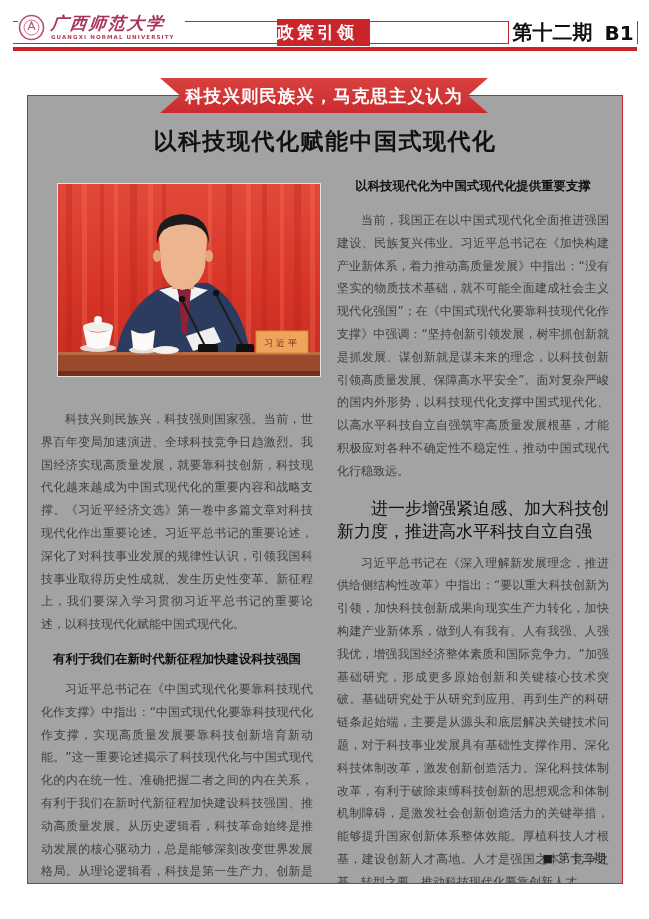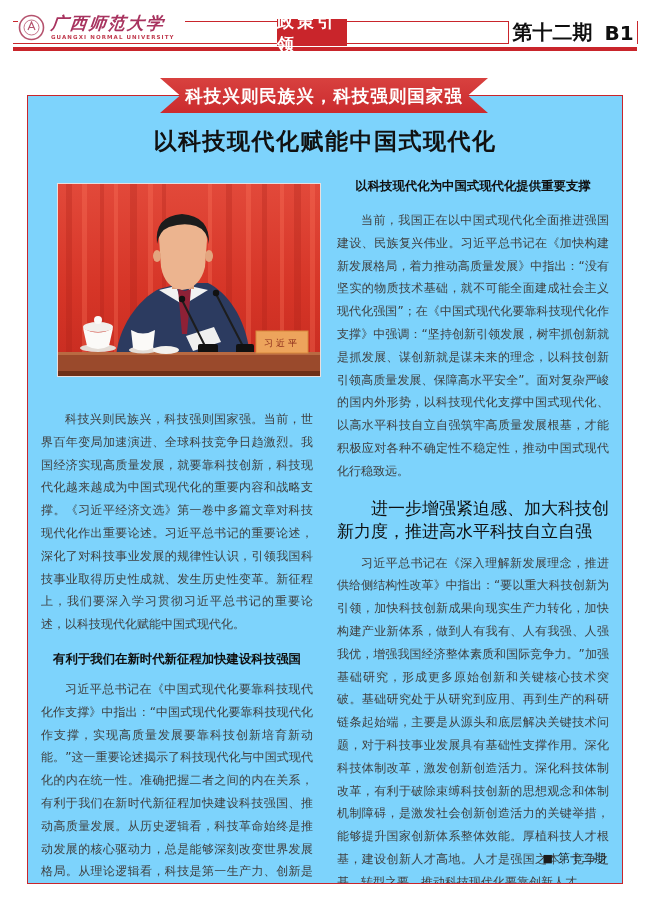--- a/index.html
+++ b/index.html
@@ -14,31 +14,31 @@
   .rule-mid{top:43px;height:1px;}
   .rule-thick{top:47px;height:4px;}
   .logo{position:absolute;left:18px;top:12px;z-index:2;background:#fff;
         display:flex;align-items:center;gap:6px;padding:2px 10px 2px 0;}
   .logo-seal{width:27px;height:27px;flex:0 0 27px;}
   .logo-text{display:flex;flex-direction:column;line-height:1;}
   .logo-zh{font-family:"DejaVu Serif","Liberation Serif",serif;font-style:italic;
            font-weight:700;font-size:17px;color:#a8335f;letter-spacing:2px;
            transform:skewX(-6deg);}
   .logo-en{font-size:5.5px;color:#c03a4e;letter-spacing:1.1px;margin-top:3px;font-weight:700;}
-  .section-box{position:absolute;left:277px;top:19px;width:70px;height:27px;z-index:2;
+  .section-box{position:absolute;left:277px;top:19px;width:93px;height:27px;z-index:2;
         background:#c9252b;color:#fff;display:flex;align-items:center;justify-content:flex-start;
         font-size:17px;font-weight:700;letter-spacing:3px;}
   .issue-box{position:absolute;left:508px;top:21px;width:128px;height:23px;z-index:2;
         background:#fff;border-left:1px solid #c9252b;border-right:1px solid #c9252b;
         display:flex;align-items:center;justify-content:center;gap:12px;
         font-weight:900;font-size:20px;color:#0f0f0f;}
   .issue-box .pg{letter-spacing:0;text-align:center;}
   
   .frame{position:absolute;left:27px;top:95px;width:596px;height:789px;
-        box-sizing:border-box;border:1px solid #c9252b;background:#7dd3fc;overflow:hidden;}
+        box-sizing:border-box;border:1px solid #c9252b;background:#a3a3a3;overflow:hidden;}
   .ribbon{position:absolute;left:160px;top:78px;width:328px;height:35px;z-index:3;
         background:linear-gradient(180deg,#d8413f 0%,#cb2b2e 100%);
         clip-path:polygon(0 0,100% 0,calc(100% - 20px) 50%,100% 100%,0 100%,20px 50%);
         display:flex;align-items:center;justify-content:center;
         color:#fff;font-weight:700;font-size:17.5px;letter-spacing:1px;}
   .headline{margin:29px 10px 0;text-align:center;font-size:23px;font-weight:800;
         color:#111;letter-spacing:1.5px;line-height:32px;}
   .cols{display:flex;gap:24px;padding:0 14px 0 13px;align-items:flex-start;}
   .col{width:272px;flex:0 0 272px;}
   
@@ -80,21 +80,21 @@
 <div class="section-box">
   <span>政策引领</span>
 </div>
 
 <div class="issue-box">
   <span>第十二期</span>
   <span class="pg">B1</span>
 </div>
 
 <div class="ribbon">
-  <span>科技兴则民族兴，科技强则国家强</span>
+  <span>科技兴则民族兴，马克思主义认为</span>
 </div>
 
 <div class="frame">
 
   <h1 class="headline">以科技现代化赋能中国式现代化</h1>
 
   <div class="cols">
 
     <div class="col col-left">
 
@@ -164,21 +164,21 @@
         </svg>
       </figure>
 
       <p class="body-p p-first">科技兴则民族兴，科技强则国家强。当前，世界百年变局加速演进、全球科技竞争日趋激烈。我国经济实现高质量发展，就要靠科技创新，科技现代化越来越成为中国式现代化的重要内容和战略支撑。《习近平经济文选》第一卷中多篇文章对科技现代化作出重要论述。习近平总书记的重要论述，深化了对科技事业发展的规律性认识，引领我国科技事业取得历史性成就、发生历史性变革。新征程上，我们要深入学习贯彻习近平总书记的重要论述，以科技现代化赋能中国式现代化。</p>
       <h2 class="sub-h">有利于我们在新时代新征程加快建设科技强国</h2>
       <p class="body-p">习近平总书记在《中国式现代化要靠科技现代化作支撑》中指出：“中国式现代化要靠科技现代化作支撑，实现高质量发展要靠科技创新培育新动能。”这一重要论述揭示了科技现代化与中国式现代化的内在统一性。准确把握二者之间的内在关系，有利于我们在新时代新征程加快建设科技强国、推动高质量发展。从历史逻辑看，科技革命始终是推动发展的核心驱动力，总是能够深刻改变世界发展格局。从理论逻辑看，科技是第一生产力、创新是第一动力。马克思主义认为，生产力是推动社会进步最活跃、最革命的要素。</p>
     </div>
 
     <div class="col col-right">
       <h2 class="sub-h first-h">以科技现代化为中国式现代化提供重要支撑</h2>
-      <p class="body-p after-h">当前，我国正在以中国式现代化全面推进强国建设、民族复兴伟业。习近平总书记在《加快构建新发展格局，着力推动高质量发展》中指出：“没有坚实的物质技术基础，就不可能全面建成社会主义现代化强国”；在《中国式现代化要靠科技现代化作支撑》中强调：“坚持创新引领发展，树牢抓创新就是抓发展、谋创新就是谋未来的理念，以科技创新引领高质量发展、保障高水平安全”。面对复杂严峻的国内外形势，以科技现代化支撑中国式现代化、以高水平科技自立自强筑牢高质量发展根基，才能积极应对各种不确定性不稳定性，推动中国式现代化行稳致远。</p>
+      <p class="body-p after-h">当前，我国正在以中国式现代化全面推进强国建设、民族复兴伟业。习近平总书记在《加快构建产业新体系，着力推动高质量发展》中指出：“没有坚实的物质技术基础，就不可能全面建成社会主义现代化强国”；在《中国式现代化要靠科技现代化作支撑》中强调：“坚持创新引领发展，树牢抓创新就是抓发展、谋创新就是谋未来的理念，以科技创新引领高质量发展、保障高水平安全”。面对复杂严峻的国内外形势，以科技现代化支撑中国式现代化、以高水平科技自立自强筑牢高质量发展根基，才能积极应对各种不确定性不稳定性，推动中国式现代化行稳致远。</p>
       <h2 class="sub-h-long">进一步增强紧迫感、加大科技创新力度，推进高水平科技自立自强</h2>
       <p class="body-p">习近平总书记在《深入理解新发展理念，推进供给侧结构性改革》中指出：“要以重大科技创新为引领，加快科技创新成果向现实生产力转化，加快构建产业新体系，做到人有我有、人有我强、人强我优，增强我国经济整体素质和国际竞争力。”加强基础研究，形成更多原始创新和关键核心技术突破。基础研究处于从研究到应用、再到生产的科研链条起始端，主要是从源头和底层解决关键技术问题，对于科技事业发展具有基础性支撑作用。深化科技体制改革，激发创新创造活力。深化科技体制改革，有利于破除束缚科技创新的思想观念和体制机制障碍，是激发社会创新创造活力的关键举措，能够提升国家创新体系整体效能。厚植科技人才根基，建设创新人才高地。人才是强国之本、竞争之基、转型之要，推动科技现代化要靠创新人才。</p>
     </div>
   </div>
 
   <div class="credit">
     <span class="sq">■</span>
     <span>第十二期</span>
   </div>
 </div>

